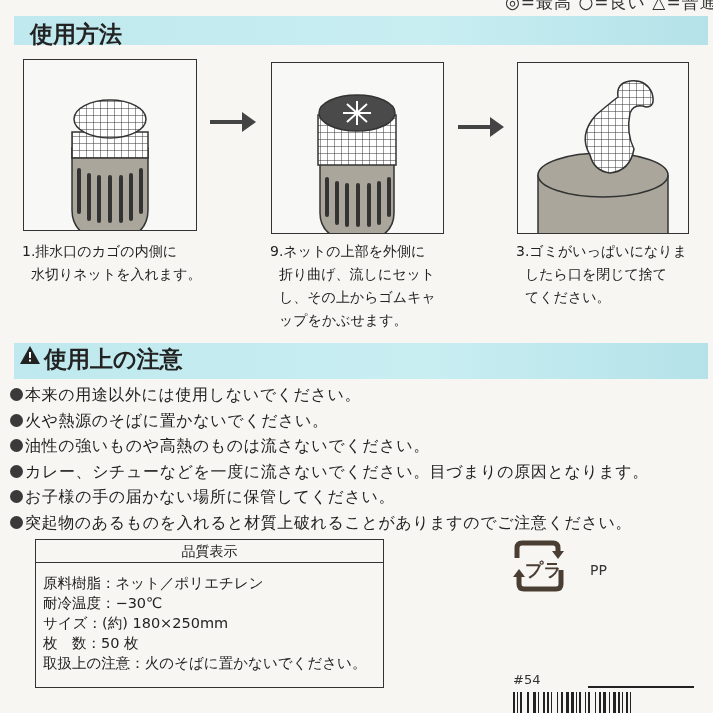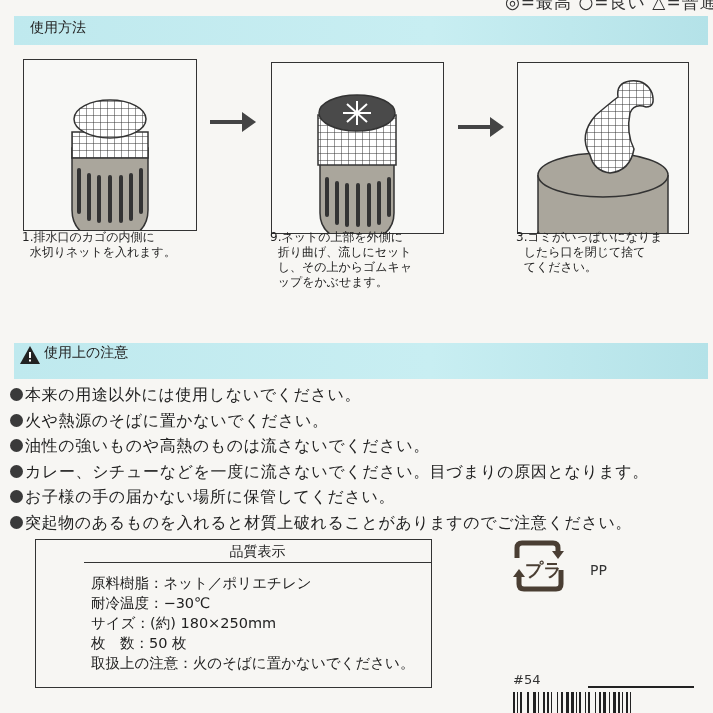--- a/index.html
+++ b/index.html
@@ -1,38 +1,38 @@
 <!DOCTYPE html>
 <html><head>
 <meta charset="utf-8">
 <style>
   html,body{margin:0;padding:0;}
   body{width:713px;height:713px;background:#f7f6f3;position:relative;overflow:hidden;font-family:"DejaVu Sans",sans-serif;color:#2a2a2a;}
   .legend-top{position:absolute;top:-9px;left:505px;font-size:17px;letter-spacing:1px;color:#333;white-space:nowrap;}
   .bar{position:absolute;left:14px;width:694px;height:29px;background:linear-gradient(90deg,#bfe9ee,#c8eef2 60%,#b4e2e8);}
-  .bar .title{position:absolute;left:16px;top:3px;font-size:14px;font-weight:normal;color:#222;}
+  .bar .title{position:absolute;left:16px;top:3px;font-size:23px;font-weight:bold;color:#222;}
   .bar1{top:16px;}
   .bar2{top:343px;height:36px;}
   .bar2 .title{left:30px;top:1px;}
   .warn-icon{position:absolute;left:6px;top:3px;width:20px;height:18px;}
   .panel{position:absolute;top:59px;width:172px;height:170px;border:1.5px solid #333;background:#f8f8f6;}
   .p1{left:23px;width:172px;}
   .p2{left:271px;width:171px;top:62px;}
   .p3{left:517px;width:170px;top:62px;}
   .arrow{position:absolute;width:46px;height:20px;}
   .a1{left:210px;top:112px;}
   .a2{left:458px;top:117px;}
-  .step{position:absolute;top:230px;font-size:12px;line-height:15px;color:#222;white-space:pre;}
+  .step{position:absolute;top:240px;font-size:14px;line-height:23px;color:#222;white-space:pre;}
   .s1{left:22px;}
   .s2{left:270px;}
   .s3{left:516px;}
   .cautions{position:absolute;left:10px;top:374px;font-size:16px;line-height:25.5px;color:#222;margin-top:8px;}
   .caution{display:flex;align-items:center;white-space:nowrap;letter-spacing:0.6px;}
   .dot{display:inline-block;width:13px;height:13px;border-radius:50%;background:#3a3a3a;margin-right:2px;flex:none;}
-  .quality{position:absolute;left:35px;top:539px;width:347px;height:147px;border:1.5px solid #333;padding-left:48px;}
+  .quality{position:absolute;left:35px;top:539px;width:347px;height:147px;border:1.5px solid #333;}
   .quality .qhead{height:22px;border-bottom:1.5px solid #333;text-align:center;font-size:14px;line-height:22px;color:#222;}
   .quality .qbody{padding:10px 0 0 7px;font-size:14.5px;line-height:20px;color:#222;white-space:pre;}
   .recycle{position:absolute;left:509px;top:540px;width:60px;height:52px;}
   .pp{position:absolute;left:590px;top:562px;font-size:14px;color:#333;}
   .code{position:absolute;left:513px;top:672px;font-size:13px;color:#333;text-align:center;}
   .barline{position:absolute;left:588px;top:686px;width:106px;height:1.5px;background:#222;}
   .barcode{position:absolute;left:513px;top:692px;width:200px;height:21px;display:flex;align-items:stretch;}
   .barcode span{display:block;height:100%;background:#222;}
 </style>
 </head>

